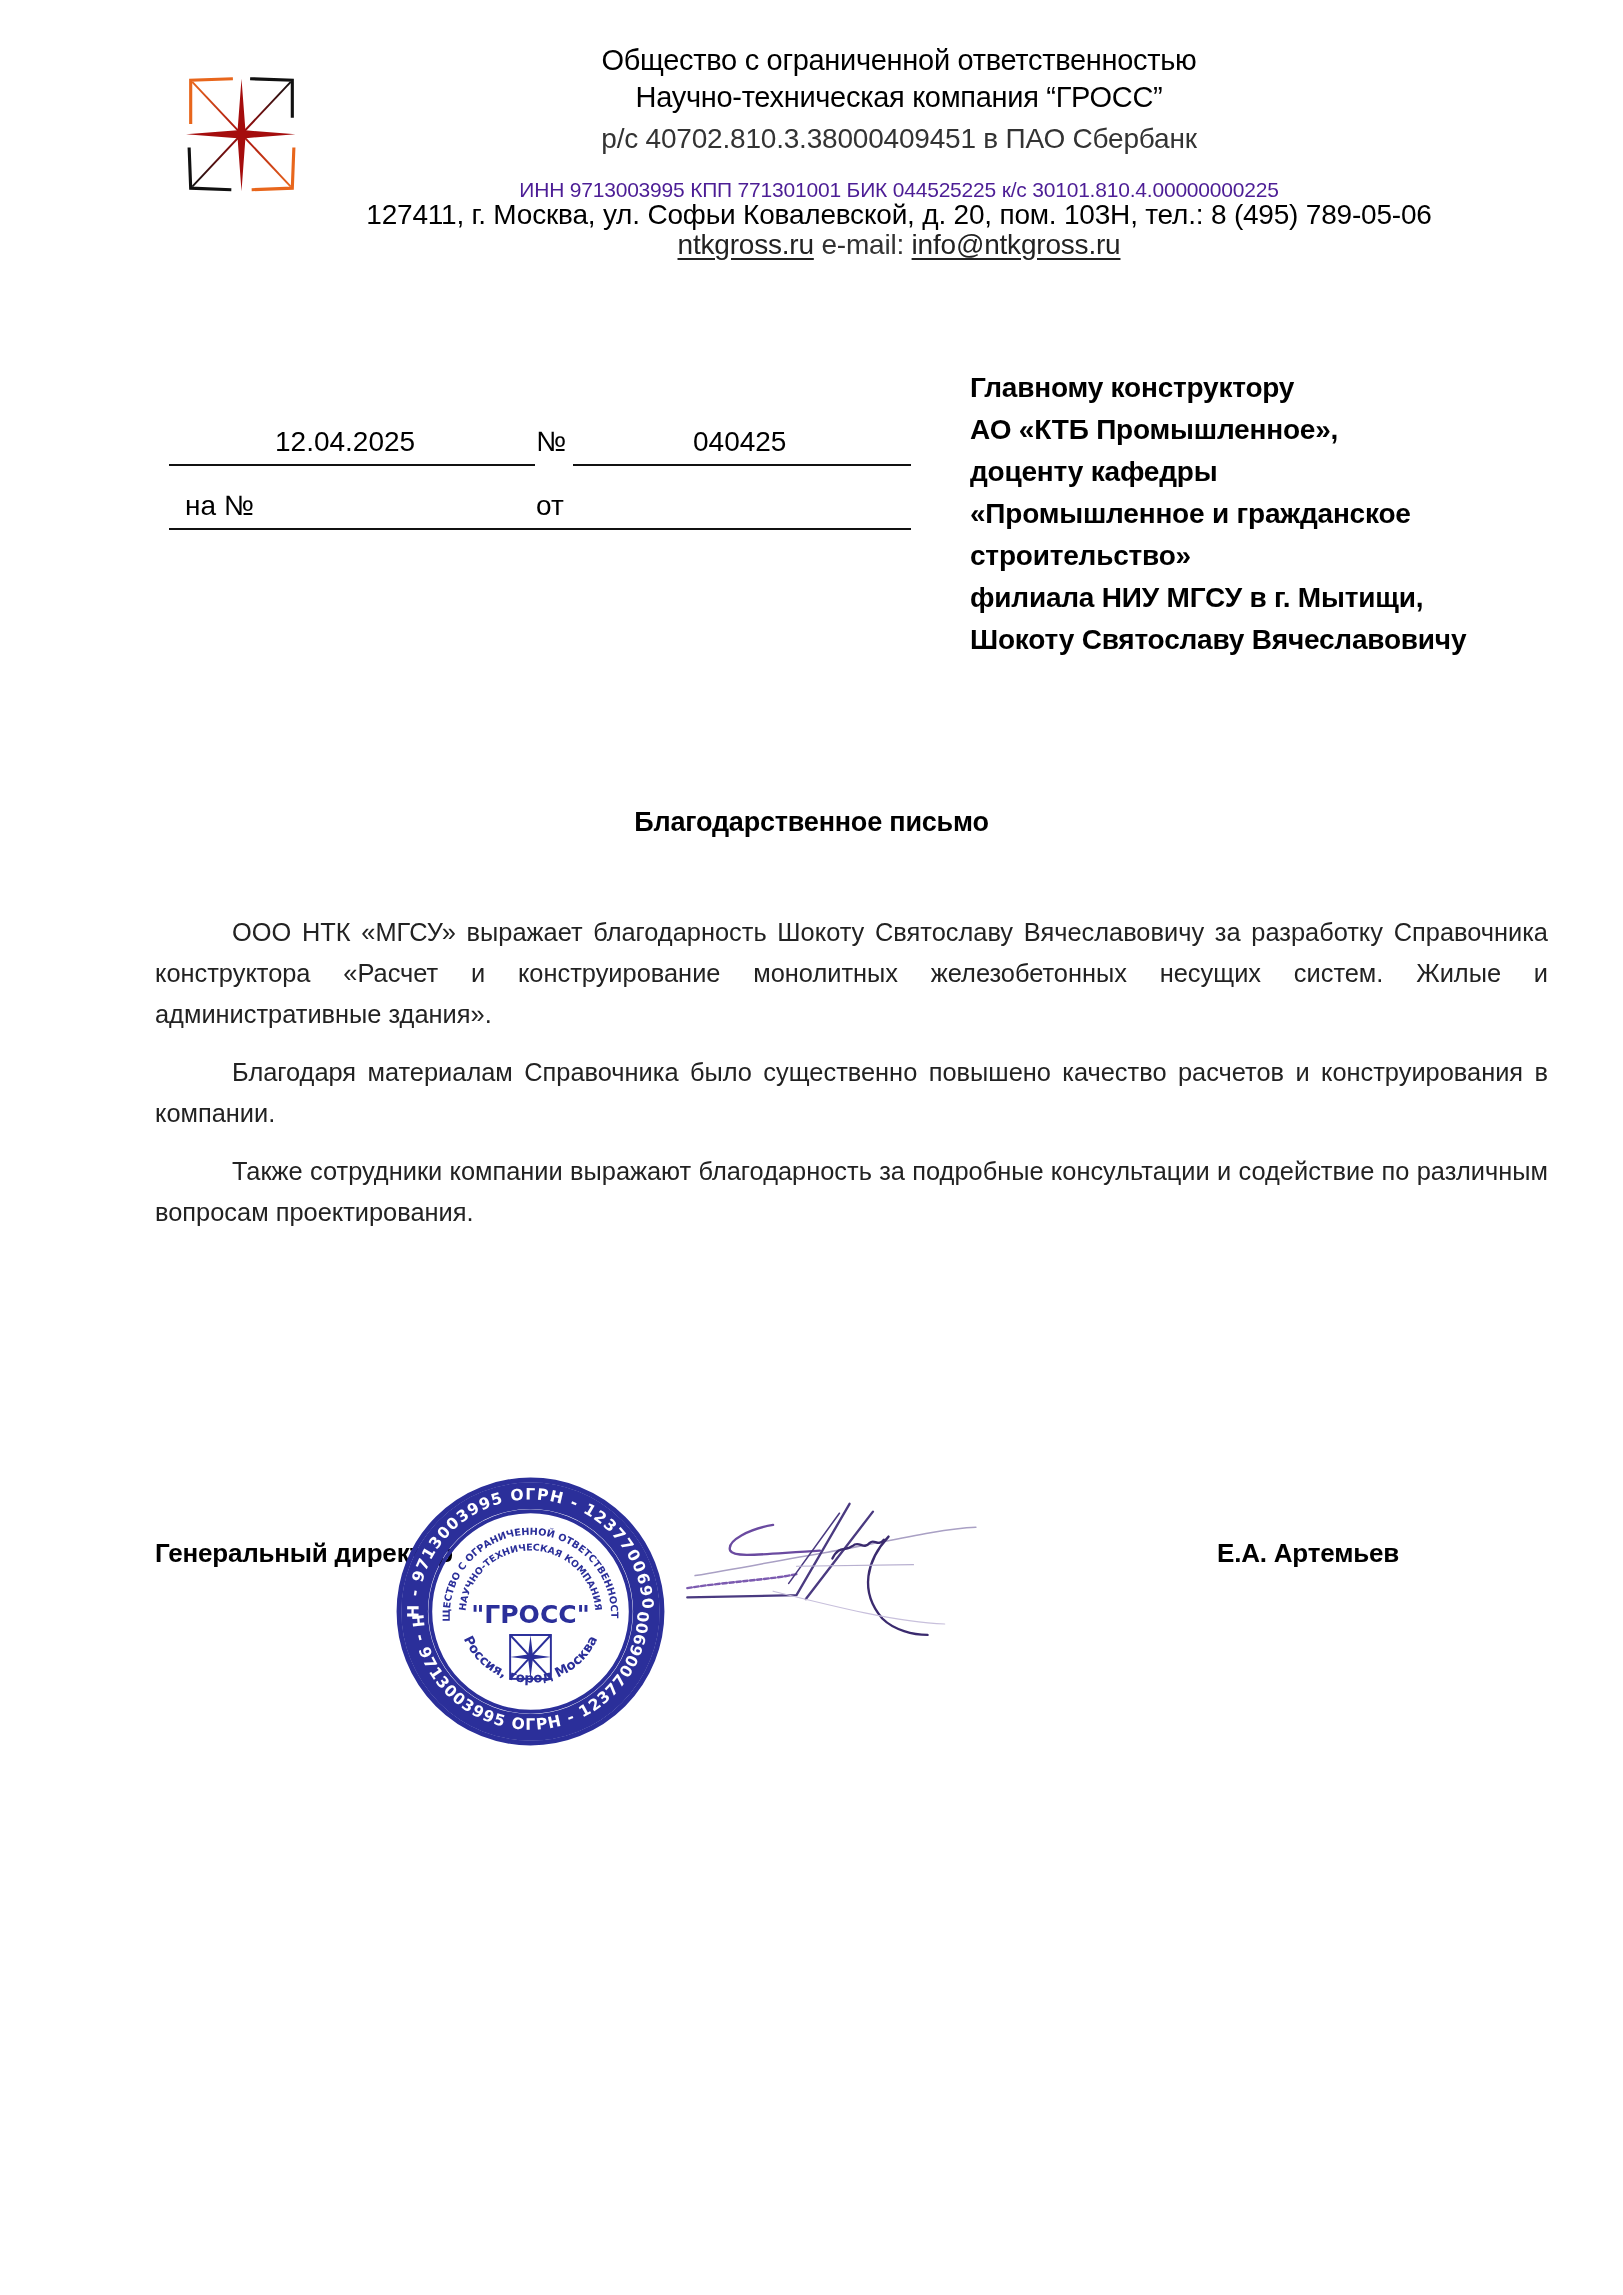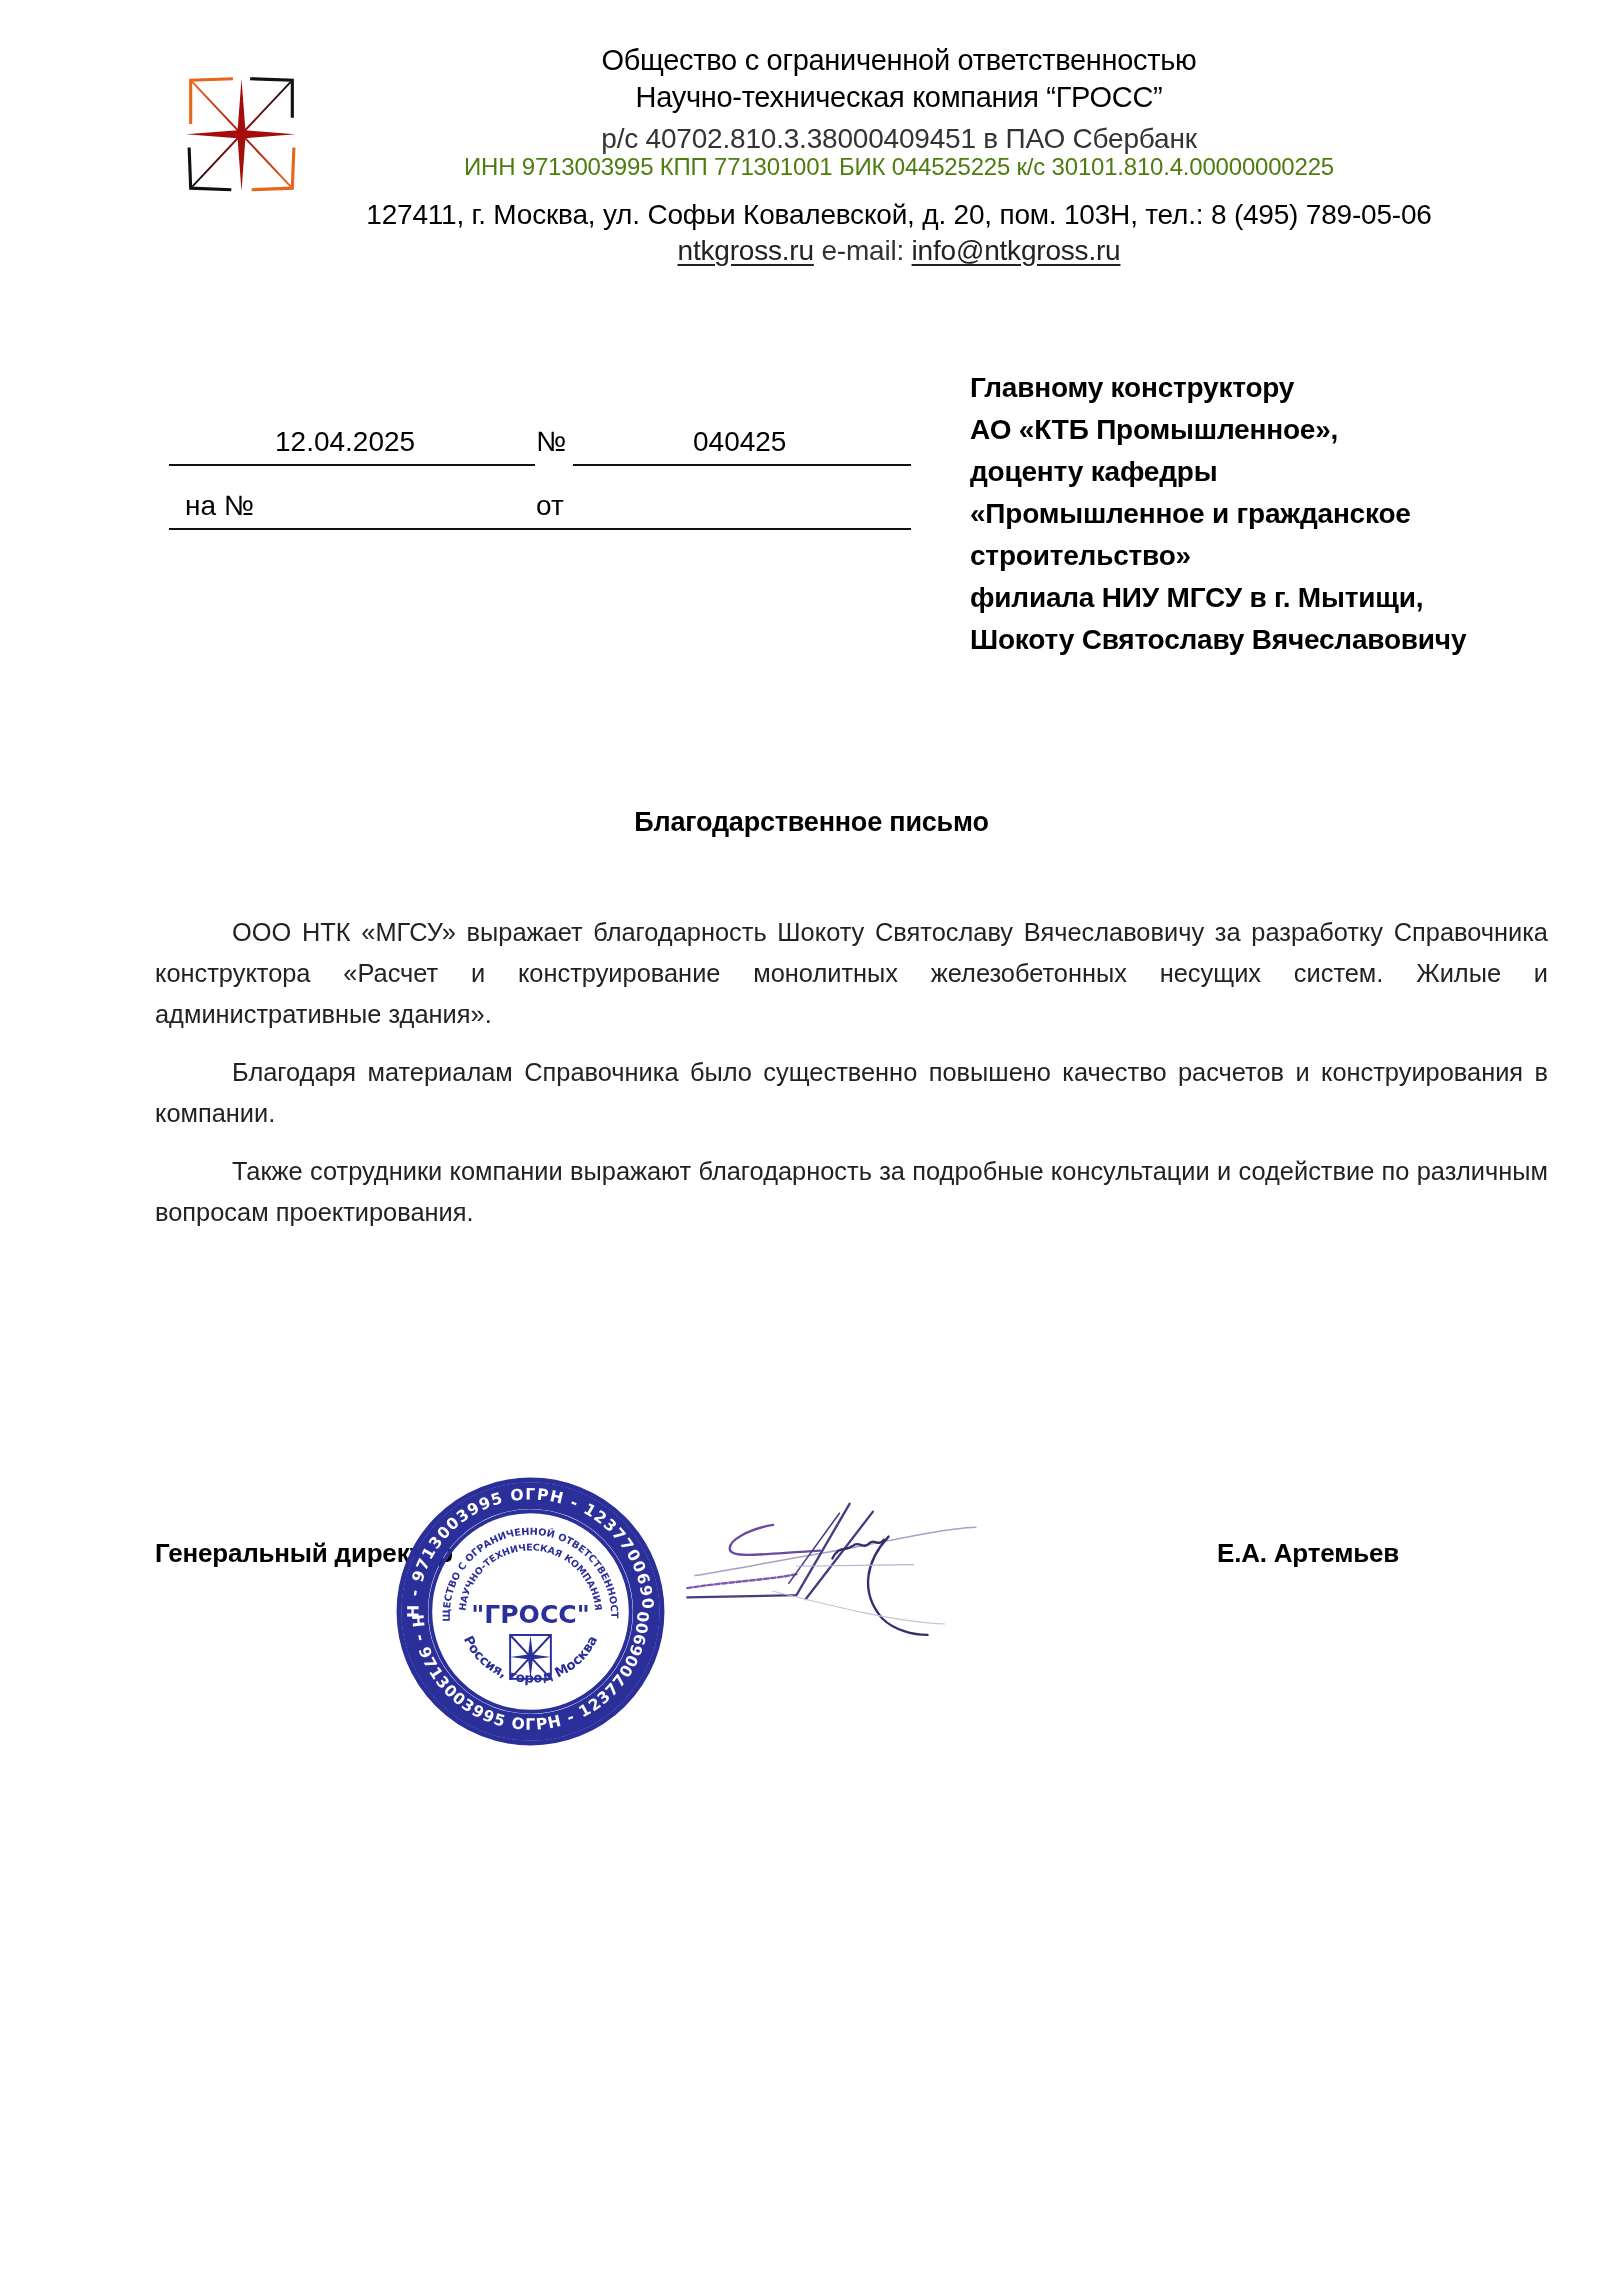--- a/index.html
+++ b/index.html
@@ -8,23 +8,23 @@
     font-family: "Liberation Sans", "DejaVu Sans", sans-serif; color: #000;
   }
   .abs { position: absolute; }
 
   
   .logo { left: 186px; top: 77px; width: 111px; height: 116px; }
   .hdr { left: 258px; width: 1282px; text-align: center; white-space: nowrap; }
   .hdr-l1 { top: 44px; font-size: 29px; font-weight: 400; letter-spacing: -0.3px; }
   .hdr-l2 { top: 81px; font-size: 29px; letter-spacing: -0.3px; }
   .hdr-l3 { top: 123px; font-size: 28px; color: #333; letter-spacing: -0.2px; }
-  .hdr-l4 { top: 153px; font-size: 24px; color: #4d7c0f; letter-spacing: -0.2px; }
+  .hdr-l4 { top: 178px; font-size: 21px; color: #4c1d95; letter-spacing: -0.2px; }
   .hdr-l5 { top: 199px; font-size: 28px; letter-spacing: -0.2px; }
-  .hdr-l6 { top: 235px; font-size: 28px; color: #333; letter-spacing: -0.2px; }
+  .hdr-l6 { top: 229px; font-size: 28px; color: #333; letter-spacing: -0.2px; }
   .hdr-l6 a { color: #222; text-decoration: underline; text-underline-offset: 3.9px; }
 
   
   .reg-field { font-size: 28px; }
   .line { position: absolute; height: 1.6px; background: #111; }
 
   
   .addr { right: 59px; top: 367px; text-align: left; font-size: 28px; font-weight: 700; line-height: 42px; width: 594px; letter-spacing: -0.2px; }
 
   

